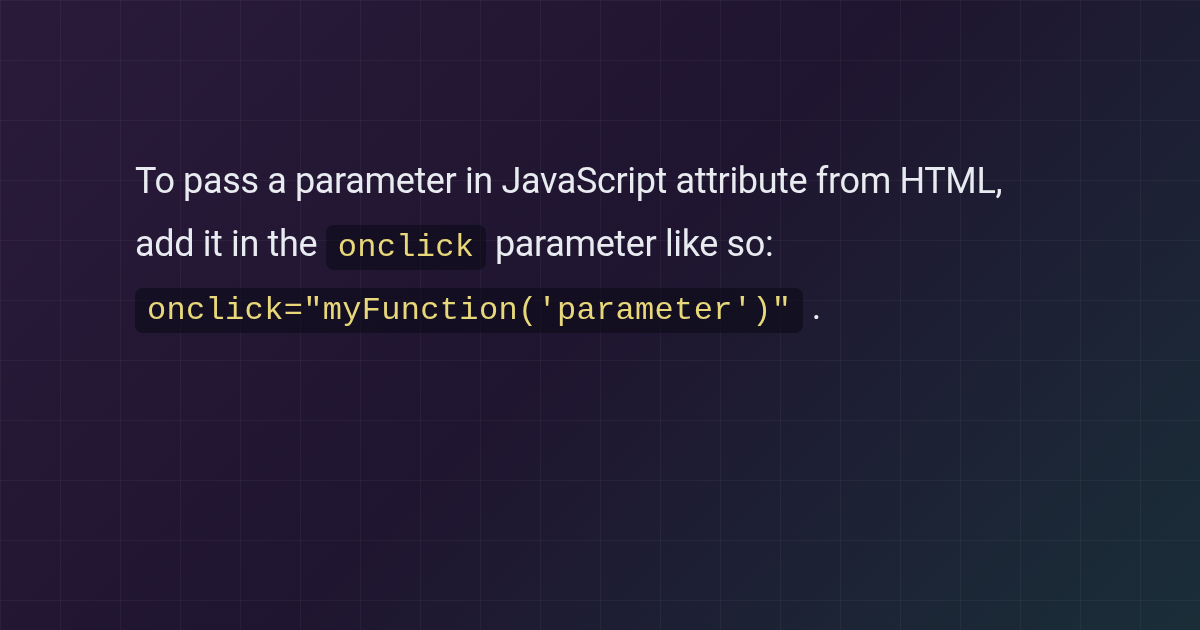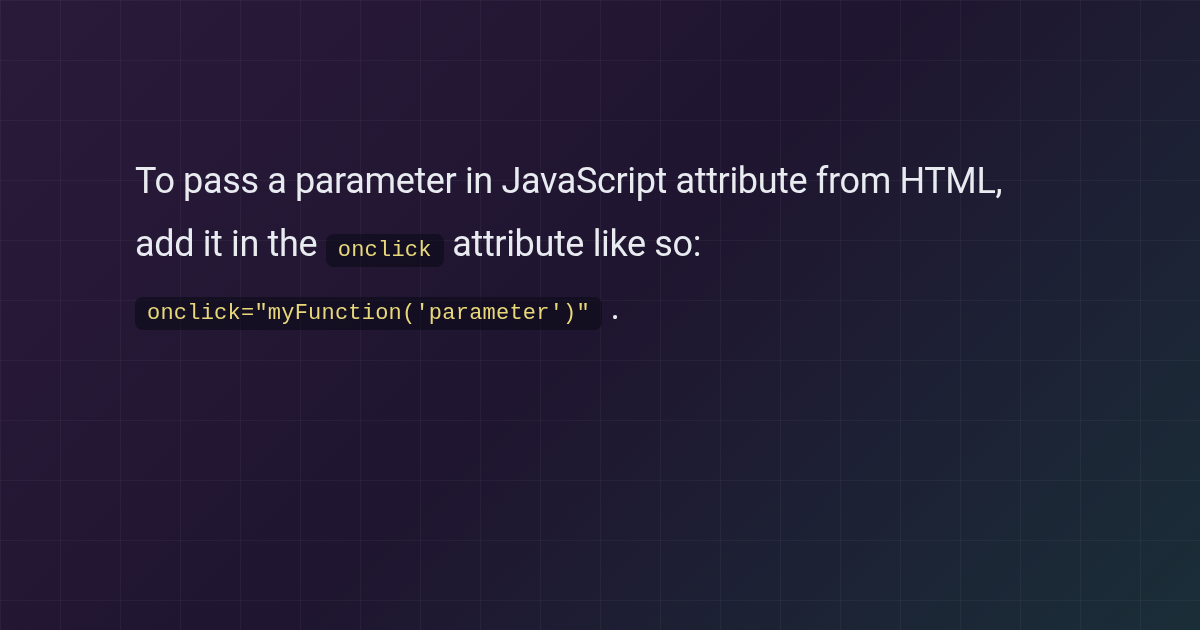--- a/index.html
+++ b/index.html
@@ -39,31 +39,31 @@
       line-height: 1.75;
       font-weight: 400;
       letter-spacing: -0.01em;
     }
     code {
       font-family: "SFMono-Regular", Consolas, "Liberation Mono", Menlo, monospace;
       background: rgba(10, 10, 20, 0.55);
       color: #e8d87a;
       padding: 4px 12px;
       border-radius: 8px;
-      font-size: 22px;
+      font-size: 32px;
       letter-spacing: 0.01em;
     }
   </style>
 </head>
 <body>
 
 <div class="grid-overlay"></div>
 
 <div class="content">
   <p class="paragraph">
     <span>To pass a parameter in JavaScript attribute from HTML, add it in the </span>
     <code>onclick</code>
-    <span> attribute like so:</span>
+    <span> parameter like so:</span>
     <br>
     <code>onclick="myFunction('parameter')"</code>
     <span> .</span>
   </p>
 </div>
 
 </body></html>

